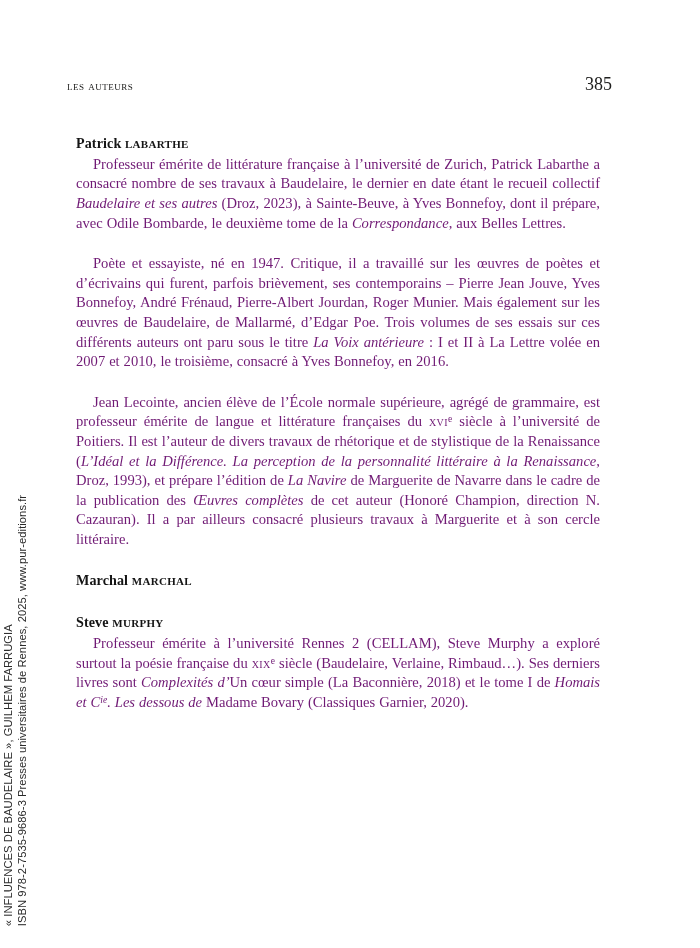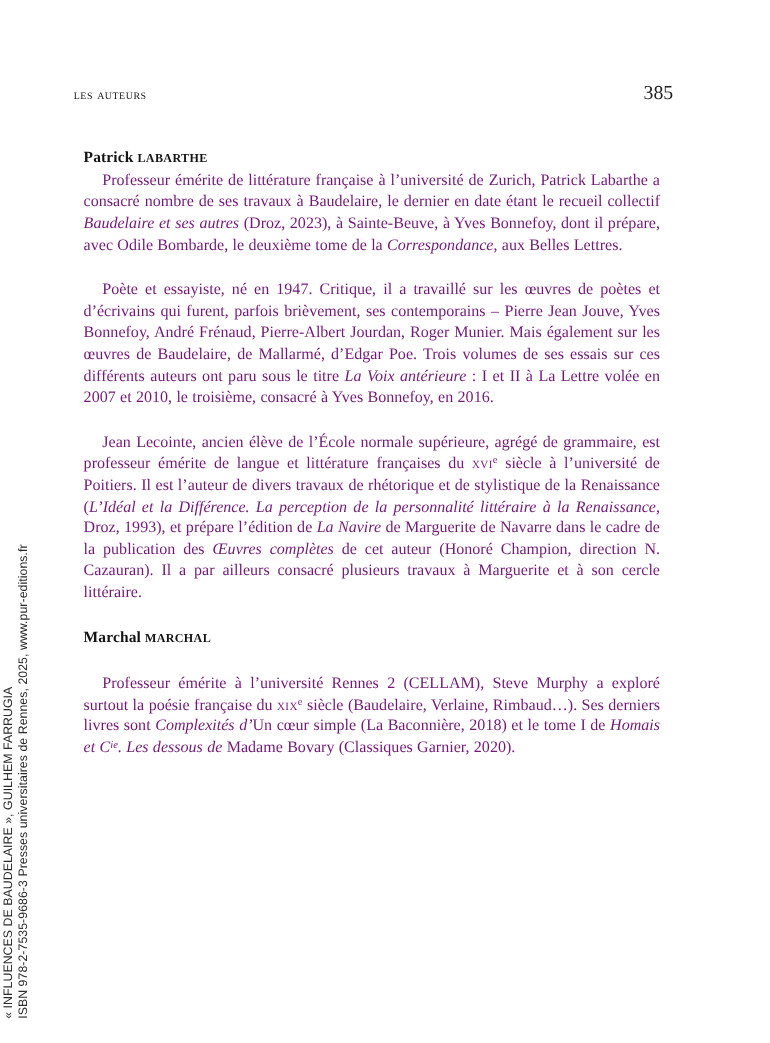--- a/index.html
+++ b/index.html
@@ -148,20 +148,24 @@
     </section>
 
     <section class="entry">
       <h2 class="author-name">
         <span>Marchal</span>
         <span class="surname">Marchal</span>
       </h2>
     </section>
 
     <section class="entry">
+      <h2 class="author-name">
+        <span>Steve</span>
+        <span class="surname">Murphy</span>
+      </h2>
       <p class="bio">Professeur émérite à l’université Rennes 2 (CELLAM), Steve Murphy a exploré surtout la poésie française du <span class="sc">XIX</span><sup>e</sup> siècle (Baudelaire, Verlaine, Rimbaud…). Ses derniers livres sont <i>Complexités d’</i>Un cœur simple (La Baconnière, 2018) et le tome I de <i>Homais et C<sup>ie</sup>. Les dessous de</i> Madame Bovary (Classiques Garnier, 2020).</p>
     </section>
 
   </main>
 
   <aside class="spine">
     <div class="spine-rot">
       <span class="l1">« INFLUENCES DE BAUDELAIRE », GUILHEM FARRUGIA</span>
       <span class="l2">ISBN 978-2-7535-9686-3 Presses universitaires de Rennes, 2025, www.pur-editions.fr</span>
     </div>

